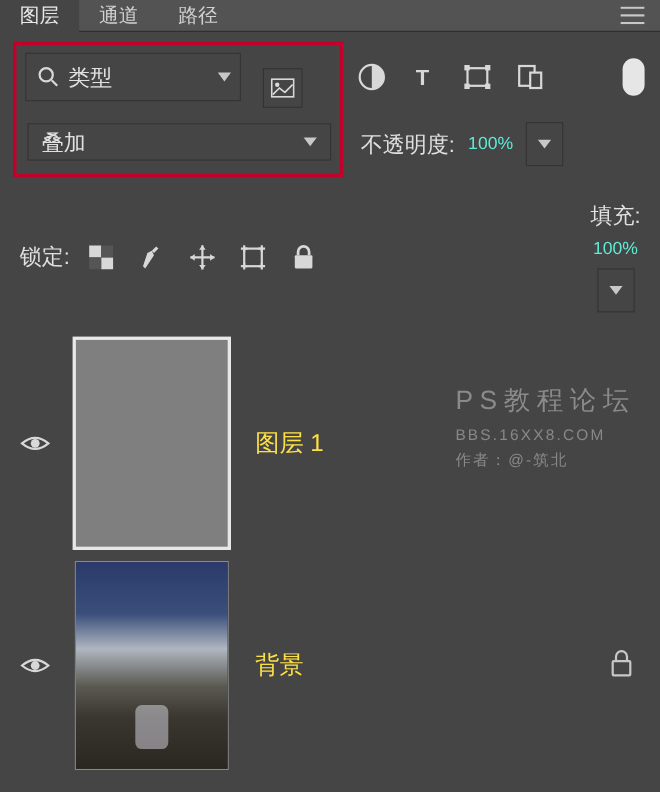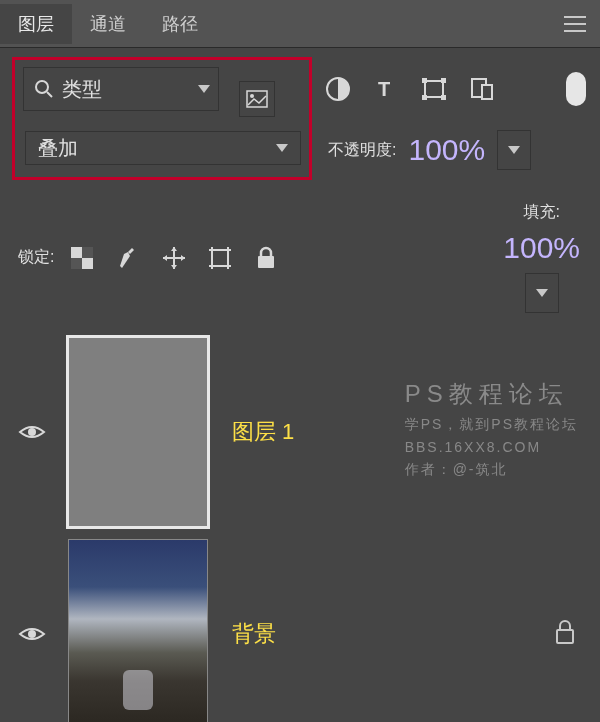--- a/index.html
+++ b/index.html
@@ -1,38 +1,38 @@
 <!DOCTYPE html>
 <html><head>
 <meta charset="utf-8">
 <style>
 * { box-sizing: border-box; margin: 0; padding: 0; }
 body { background: #fff; font-family: "Microsoft YaHei", Arial, sans-serif; width: 600px; }
 .panel { background: #535353; width: 600px; }
-.tabs { display: flex; align-items: center; height: 48px; background: #535353; border-bottom: 1px solid #2a2a2a; }
+.tabs { display: flex; align-items: center; height: 29px; background: #535353; border-bottom: 1px solid #2a2a2a; }
 .tab { padding: 0 18px; height: 40px; line-height: 40px; color: #d0d0d0; font-size: 18px; cursor: pointer; }
 .tab.active { background: #454545; color: #e8e8e8; }
 .menu-icon { margin-left: auto; margin-right: 14px; color: #c8c8c8; }
 .menu-icon svg { display:block; }
 .content { background: #454545; padding: 9px 0 0 0; }
 .highlight-box { border: 3px solid #c2002a; margin: 0 12px 0 12px; padding: 7px 8px 12px 8px; position: relative; }
 .row { display: flex; align-items: center; }
 .filter-row { gap: 10px; }
 .select-box { display: flex; align-items: center; border: 1px solid #333; background: #454545; height: 44px; padding: 0 8px 0 10px; color: #e0e0e0; }
 .filter-type { width: 196px; gap: 10px; justify-content: space-between; margin-right: 10px; margin-bottom: 20px; }
 .filter-type .lbl { display: flex; align-items: center; gap: 8px; font-size: 20px; }
 .chev-down { width: 0; height: 0; border-left: 6px solid transparent; border-right: 6px solid transparent; border-top: 8px solid #c8c8c8; }
 .icon-btn { width: 36px; height: 36px; display: flex; align-items: center; justify-content: center; color: #d8d8d8; margin-right: 6px; }
 .icon-btn svg { display:block; }
 .ext-row { display:flex; align-items:center; padding: 0 14px 10px 0; gap:8px; }
 .blend-select { flex:1; margin-left:2px; padding:0 12px; justify-content:space-between; }
 .blend-select span { font-size: 20px; color: #e0e0e0; }
 .opacity-wrap { display:flex; align-items:center; gap:6px; margin-left:8px; }
-.lbl-txt { color: #e0e0e0; font-size: 16px; white-space:nowrap; }
-.pct-box { display:flex; align-items:center; background:#454545; color:#c4b5fd; font-size:30px; padding:2px 6px; }
+.lbl-txt { color: #e0e0e0; font-size: 20px; white-space:nowrap; }
+.pct-box { display:flex; align-items:center; background:#454545; color:#5eead4; font-size:16px; padding:2px 6px; }
 .small-chev-box { border:1px solid #333; width:34px; height:40px; display:flex; align-items:center; justify-content:center; }
 .lock-row { display:flex; align-items:center; padding: 12px 14px 12px 18px; gap:10px; }
 .lock-row .icon-btn { margin-right:0; }
 .fill-wrap { margin-left:auto; display:flex; align-items:center; gap:6px;flex-direction:column; }
 .layers { padding: 6px 14px 14px 14px; position:relative; }
 .layer-item { display:flex; align-items:center; padding: 6px 0; gap: 18px; }
 .eye { width: 36px; display:flex; align-items:center; justify-content:center; color:#d8d8d8; }
 .thumb { border:1px solid #888; background:#7f7f7f; }
 .thumb.sel { outline:3px solid #e8e8e8; outline-offset:-1px; }
 .thumb-lg { width:140px; height:190px; }
@@ -185,21 +185,20 @@
         <span class="pct-box">100%</span>
         <div class="small-chev-box">
           <span class="chev-down"></span>
         </div>
       </div>
     </div>
 
     <div class="layers">
       <div class="watermark">
         <div class="l1">PS教程论坛</div>
-        <div>学PS，就到PS教程论坛</div>
         <div>BBS.16XX8.COM</div>
         <div>作者：@-筑北</div>
       </div>
 
       <div class="layer-item">
         <div class="eye">
           <svg width="28" height="20" viewBox="0 0 28 20">
               <path d="M2 10 Q14 0 26 10 Q14 20 2 10 Z" stroke="#d8d8d8" stroke-width="2" fill="none"></path>
               <circle cx="14" cy="10" r="4" fill="#d8d8d8"></circle>
             </svg>

